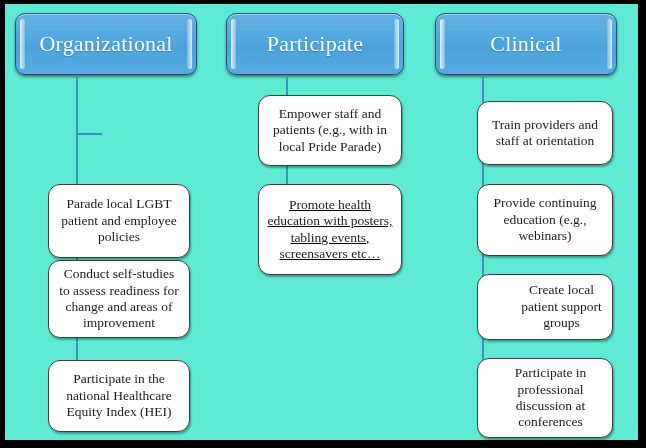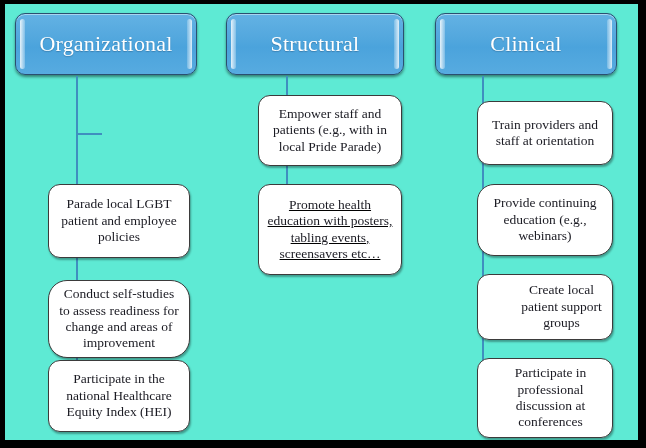--- a/index.html
+++ b/index.html
@@ -144,34 +144,34 @@
 
     <div class="trunk" style="left:68px; top:76px; height:320px;"></div>
     <div class="branch" style="left:68px; top:133px; width:26px;"></div>
     <div class="branch" style="left:68px; top:222px; width:26px;"></div>
     <div class="branch" style="left:68px; top:310px; width:26px;"></div>
     <div class="branch" style="left:68px; top:396px; width:26px;"></div>
 
     <div class="node-box" style="left:40px; top:184px; width:142px; height:74px;">
       <span class="node-label">Parade local LGBT patient and employee policies</span>
     </div>
-    <div class="node-box" style="left:40px; top:280px; width:142px; height:78px;border-radius:19px;">
+    <div class="node-box" style="left:40px; top:260px; width:142px; height:78px;">
       <span class="node-label">Conduct self-studies to assess readiness for change and areas of improvement</span>
     </div>
     <div class="node-box" style="left:40px; top:360px; width:142px; height:72px;">
       <span class="node-label">Participate in the national Healthcare Equity Index (HEI)</span>
     </div>
   </div>
 
   <div class="column col-2">
 
     <div class="header-box">
       <span class="bevel-left"></span>
       <span class="bevel-right"></span>
-      <span class="hdr-label">Structural</span>
+      <span class="hdr-label">Participate</span>
     </div>
 
     <div class="trunk" style="left:64px; top:76px; height:155px;"></div>
     <div class="branch" style="left:64px; top:130px; width:25px;"></div>
     <div class="branch" style="left:64px; top:229px; width:25px;"></div>
 
     <div class="node-box" style="left:36px; top:95px;  width:144px; height:71px;">
       <span class="node-label">Empower staff and patients (e.g., with in local Pride Parade)</span>
     </div>
     <div class="node-box" style="left:36px; top:184px; width:144px; height:91px;text-decoration:underline;">
@@ -189,21 +189,21 @@
 
     <div class="trunk" style="left:50px; top:76px; height:326px;"></div>
     <div class="branch" style="left:50px; top:133px; width:27px;"></div>
     <div class="branch" style="left:50px; top:220px; width:27px;"></div>
     <div class="branch" style="left:50px; top:306px; width:27px;"></div>
     <div class="branch" style="left:50px; top:401px; width:27px;"></div>
 
     <div class="node-box" style="left:45px; top:101px; width:136px; height:64px;align-items:center;">
       <span class="node-label">Train providers and staff at orientation</span>
     </div>
-    <div class="node-box" style="left:45px; top:184px; width:136px; height:72px;border-radius:17px;">
+    <div class="node-box" style="left:45px; top:184px; width:136px; height:72px;">
       <span class="node-label">Provide continuing education (e.g., webinars)</span>
     </div>
     <div class="node-box" style="left:45px; top:274px; width:136px; height:66px;padding-left:41px;">
       <span class="node-label">Create local patient support groups</span>
     </div>
     <div class="node-box" style="left:45px; top:358px; width:136px; height:80px;padding-left:19px;">
       <span class="node-label">Participate in professional discussion at conferences</span>
     </div>
   </div>
 

